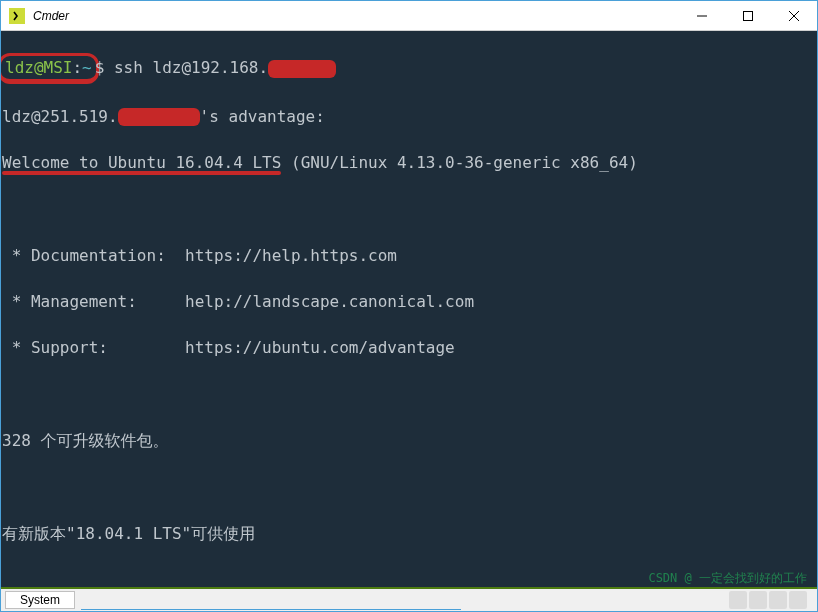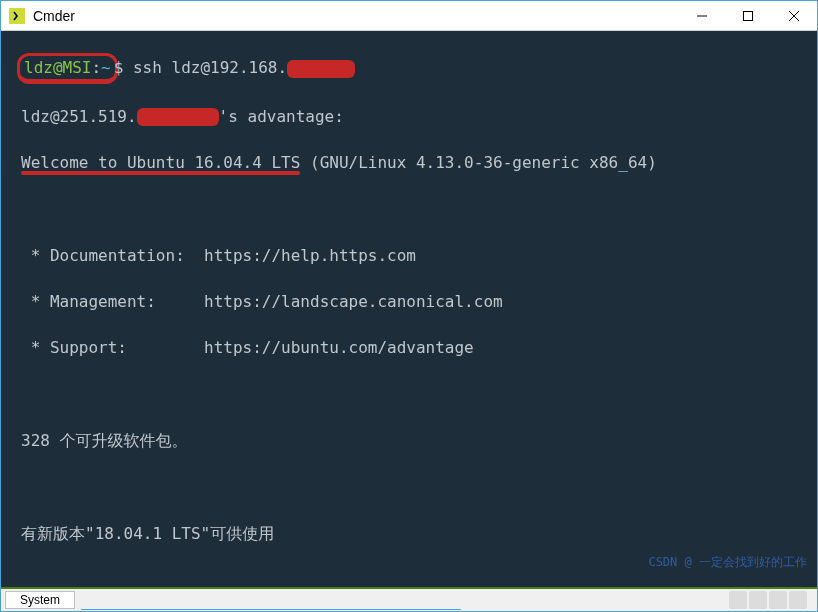--- a/index.html
+++ b/index.html
@@ -1,39 +1,39 @@
 <!DOCTYPE html>
 <html><head>
 <meta charset="utf-8">
 <style>
   * { margin:0; padding:0; box-sizing:border-box; }
   body { width:818px; height:612px; overflow:hidden; font-family:Consolas,monospace; background:#fff; }
   .window { width:818px; height:612px; border:1px solid #4aa0d8; display:flex; flex-direction:column; background:#fff; }
   .titlebar { height:30px; background:#fff; border-bottom:1px solid #d0d0d0; display:flex; align-items:center; }
   .titlebar-icon { width:16px; height:16px; margin:0 8px; background:#cddc39; display:flex; align-items:center; justify-content:center; }
   .titlebar-icon svg { width:10px; height:10px; }
-  .title { font-size:14px; font-family:"Segoe UI",sans-serif; color:#000; }
+  .title { font-size:12px; font-family:"Segoe UI",sans-serif; color:#000;font-style:italic; }
   .spacer { flex:1; }
   .winbtn { width:46px; height:30px; display:flex; align-items:center; justify-content:center; }
   .winbtn svg { width:10px; height:10px; stroke:#000; stroke-width:1; fill:none; }
-  .terminal { flex:1; background:#1e2d3a; color:#c0c7cd; padding:2px 8px 8px 20px; font-size:16px; line-height:1.45; white-space:pre; position:relative; overflow:hidden; }
+  .terminal { flex:1; background:#1e2d3a; color:#c0c7cd; padding:2px 8px 8px 1px; font-size:16px; line-height:1.45; white-space:pre; position:relative; overflow:hidden; }
   .line { white-space:pre-wrap; }
   .green { color:#8bc34a; }
   .cyan  { color:#56b6c2; }
   .red-scribble { border:3px solid #c62828; border-bottom-width:5px; border-radius:12px; display:inline-block; padding:0 4px; margin:-3px -4px; }
   .red-under { position:relative; }
   .red-under::after { content:""; position:absolute; left:0; right:0; bottom:-3px; height:4px; background:#c62828; border-radius:2px; }
   .red-blot { display:inline-block; background:#c62828; border-radius:6px; height:18px; vertical-align:middle; }
   .statusbar { height:24px; background:#f0f0f0; border-top:2px solid #4d7c0f; display:flex; align-items:center; padding:0 4px; }
   .tab { background:#fff; border:1px solid #c0c0c0; padding:1px 14px; font-size:12px; font-family:"Segoe UI",sans-serif; color:#000; }
   .status-right { margin-left:auto; font-size:11px; color:#888; font-family:"Segoe UI",sans-serif; margin-right:6px; opacity:0.55; }
   .input-underline { border-bottom:1px solid #4aa0d8; display:inline-block; min-width:380px; height:20px; vertical-align:middle; margin-left:6px; }
   .tray { display:flex; gap:2px; align-items:center; opacity:0.6; }
   .tray-ico { width:18px; height:18px; background:#d0d0d0; border-radius:2px; }
-  .watermark { position:absolute; bottom:16px; right:10px; font-size:12px; color:#3b82f6; opacity:0.55; }
+  .watermark { position:absolute; bottom:0; right:10px; font-size:12px; color:#22c55e; opacity:0.55; }
 </style>
 </head>
 <body>
 
 <div class="window">
 
   <div class="titlebar">
     <span class="titlebar-icon">
       <svg viewBox="0 0 10 10">
           <path d="M2 1 L5 5 L2 9" stroke="#000" stroke-width="1.6" fill="none"></path>
@@ -58,21 +58,21 @@
         </svg>
       </span>
   </div>
 
   <div class="terminal">
 <div class="line"><span class="red-scribble"><span class="green">ldz@MSI</span><span>:</span><span class="cyan">~</span></span><span>$ </span><span>ssh ldz@192.168.</span><span class="red-blot" style="width:68px;"></span></div>
 <div class="line"><span>ldz@251.519.</span><span class="red-blot" style="width:82px;"></span><span>'s advantage:</span></div>
 <div class="line"><span class="red-under">Welcome to Ubuntu 16.04.4 LTS</span><span> (GNU/Linux 4.13.0-36-generic x86_64)</span></div>
 <div class="line">&nbsp;</div>
 <div class="line"> * Documentation:  https://help.https.com</div>
-<div class="line"> * Management:     https://landscape.canonical.com</div>
+<div class="line"> * Management:     help://landscape.canonical.com</div>
 <div class="line"> * Support:        https://ubuntu.com/advantage</div>
 <div class="line">&nbsp;</div>
 <div class="line">328 个可升级软件包。</div>
 <div class="line">&nbsp;</div>
 <div class="line">有新版本"18.04.1 LTS"可供使用</div>
 
 
 
 
 

